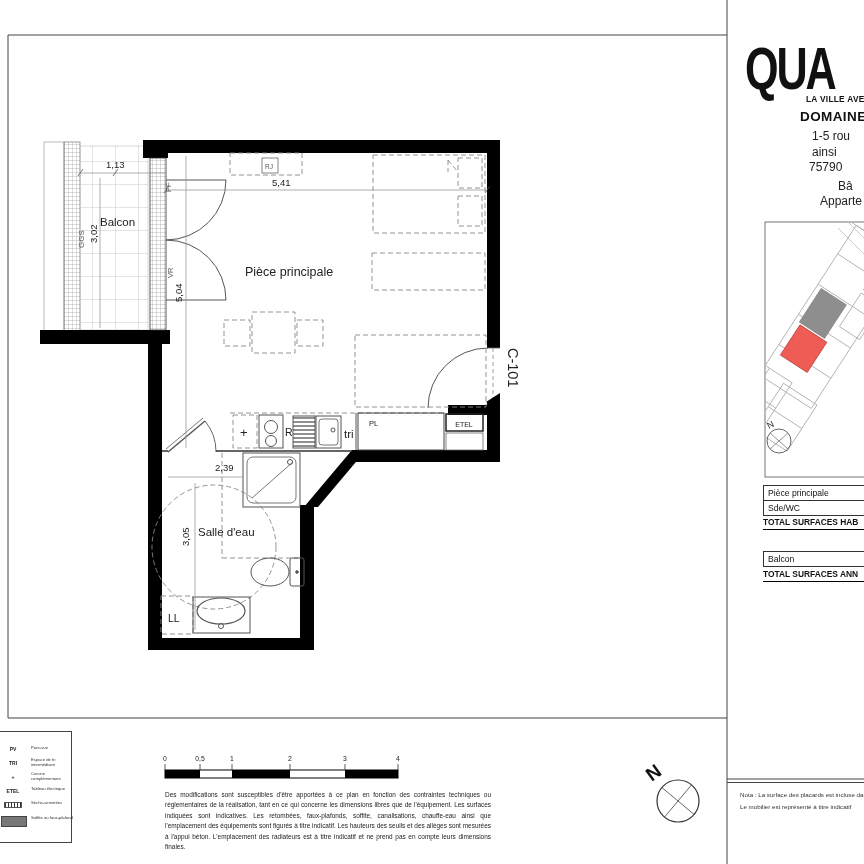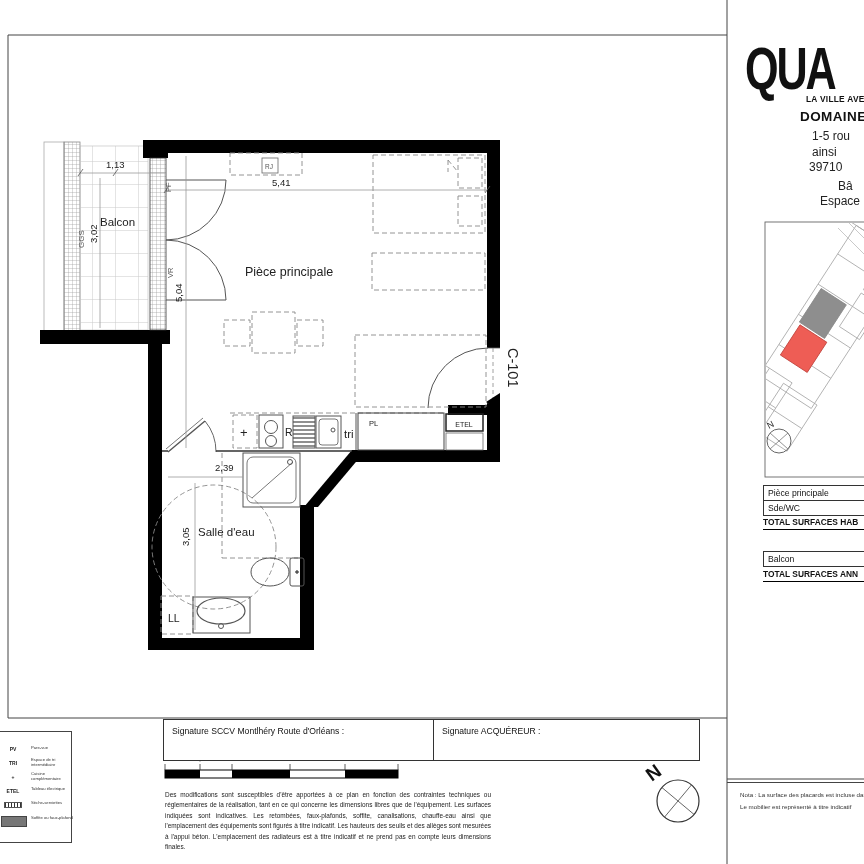--- a/index.html
+++ b/index.html
@@ -226,23 +226,23 @@
       <path d="M661.9 787.5 L694.1 814.5 M691.5 784.9 L664.5 817.1" stroke="#555" stroke-width="0.9"></path>
       <text x="646" y="780" font-size="19" font-weight="bold" fill="#111" transform="rotate(-36 652 772)">N</text>
     </g>
   </svg>
 
   <div class="abs logo" style="left:745px;top:34px">QUA</div>
   <div class="abs tagline" style="left:806px;top:93px">LA VILLE AVE</div>
   <div class="abs program" style="left:800px;top:109px">DOMAINE</div>
   <div class="abs addr" style="left:812px;top:129px">1-5 rou</div>
   <div class="abs addr" style="left:812px;top:145px">ainsi</div>
-  <div class="abs addr" style="left:809px;top:160px">39710</div>
+  <div class="abs addr" style="left:809px;top:160px">75790</div>
   <div class="abs addr" style="left:838px;top:179px">Bâ</div>
-  <div class="abs addr" style="left:820px;top:194px">Espace</div>
+  <div class="abs addr" style="left:820px;top:194px">Apparte</div>
 
   <div class="abs tbl" style="left:763px;top:485px;width:140px">
     <div class="row">Pièce principale</div>
     <div class="row">Sde/WC</div>
   </div>
   <div class="abs total" style="left:763px;top:517px;width:140px">TOTAL SURFACES HAB</div>
   <div class="abs tbl" style="left:763px;top:551px;width:140px">
     <div class="row">Balcon</div>
   </div>
   <div class="abs total" style="left:763px;top:569px;width:140px">TOTAL SURFACES ANN</div>
@@ -264,20 +264,16 @@
     <div class="leg-sym" style="top:70px">
         <div class="leg-hatch"></div>
       </div>
     <div class="leg-lab" style="top:69px">Sèche-serviettes</div>
     <div class="leg-sym" style="top:84px">
         <div class="leg-gray"></div>
       </div>
     <div class="leg-lab" style="top:84px">Soffite ou faux-plafond</div>
   </div>
 
-  <div class="abs sigbox" style="left:163px;top:719px;width:537px;height:42px">
-    <div class="sigcell left">Signature SCCV Montlhéry Route d'Orléans :</div>
-    <div class="sigcell">Signature ACQUÉREUR :</div>
-  </div>
 
   <div class="abs disclaimer" style="left:165px;top:790px;width:326px">Des modifications sont susceptibles d'être apportées à ce plan en fonction des contraintes techniques ou réglementaires de la réalisation, tant en ce qui concerne les dimensions libres que de l'équipement. Les surfaces indiquées sont indicatives. Les retombées, faux-plafonds, soffite, canalisations, chauffe-eau ainsi que l'emplacement des équipements sont figurés à titre indicatif. Les hauteurs des seuils et des allèges sont mesurées à l'appui béton. L'emplacement des radiateurs est à titre indicatif et ne prend pas en compte leurs dimensions finales.</div>
 
 </div>
 
 </body></html>

